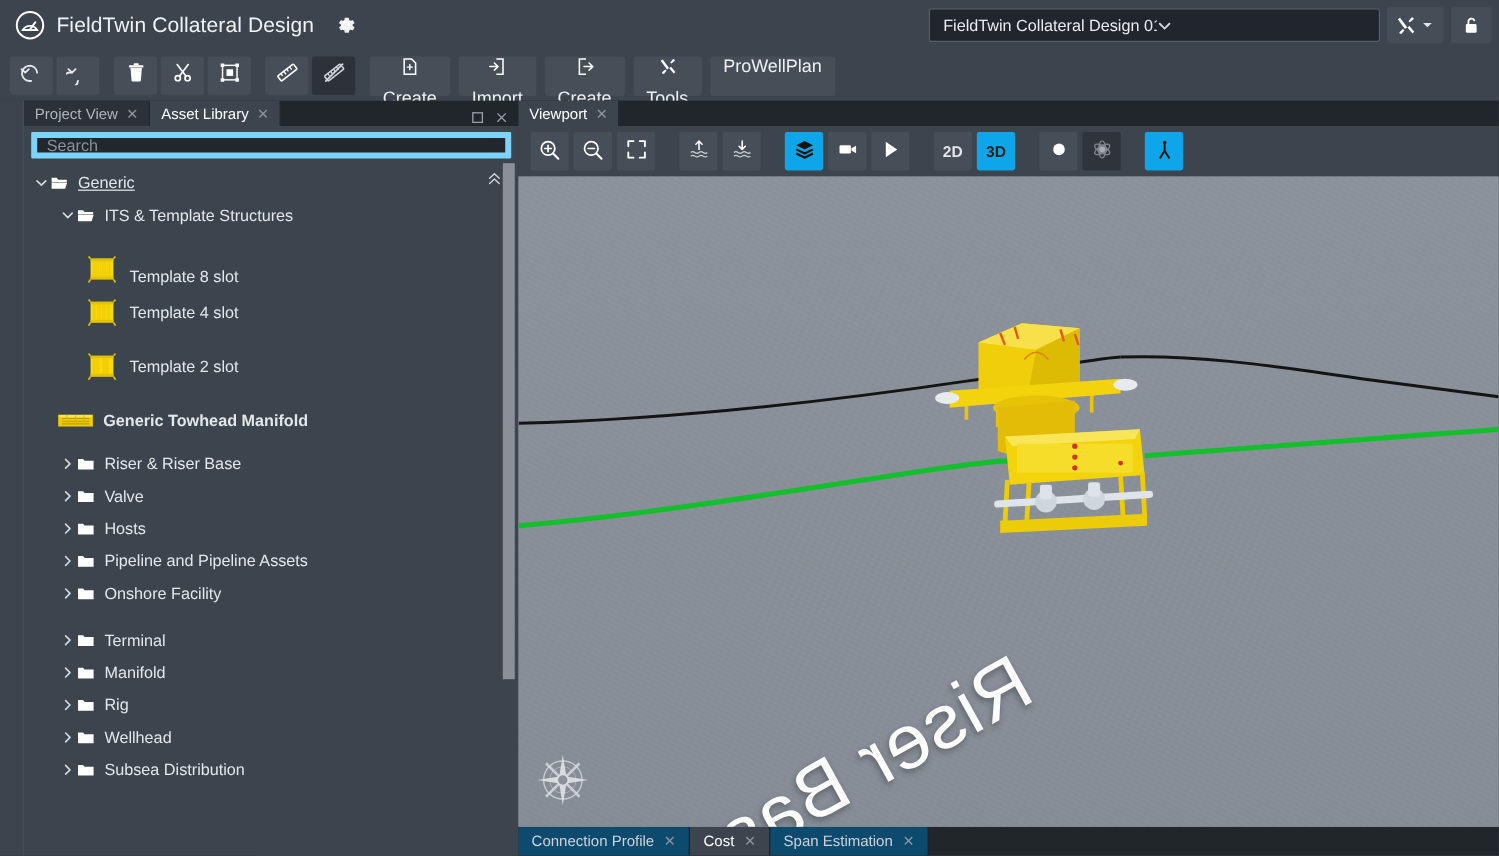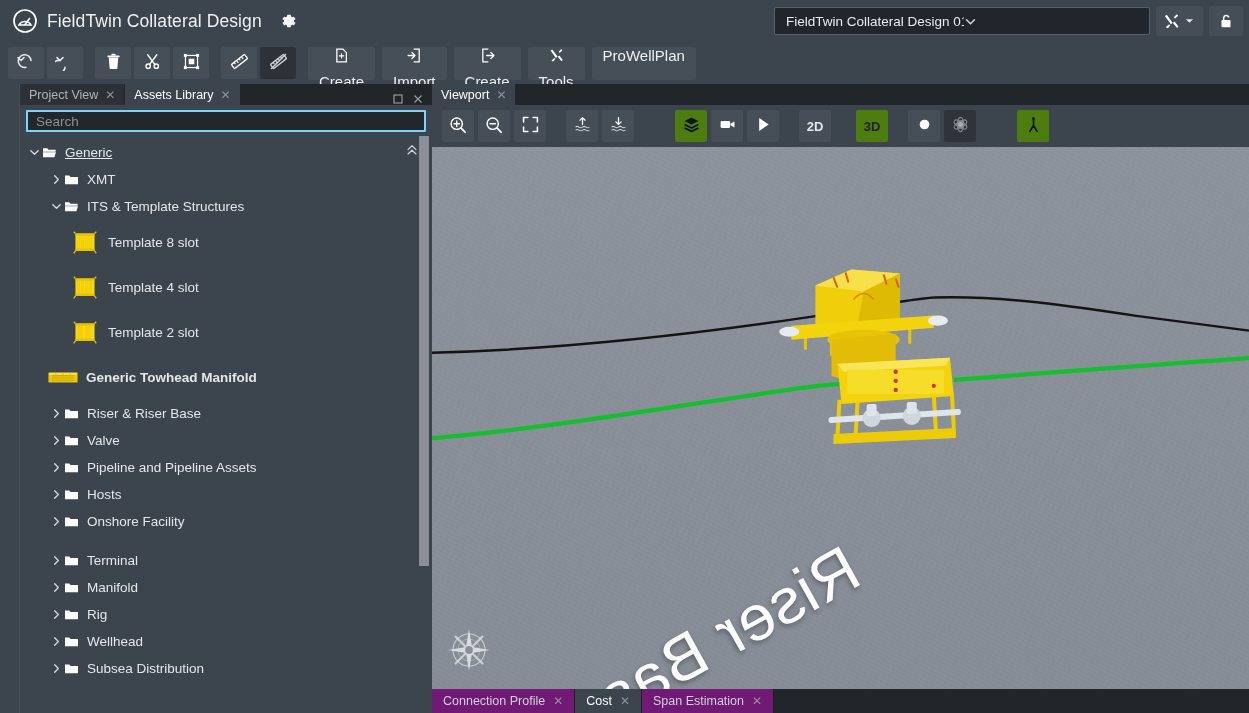--- a/index.html
+++ b/index.html
@@ -91,21 +91,21 @@
   .tab .x { font-size: 12px; color: #8d949c; line-height: 1; }
   .tabstrip-right {
     margin-left: auto; display: flex; align-items: center; gap: 10px;
     padding: 0 9px; color: #9aa1a9;
   }
   .win-ico { width: 10px; height: 10px; cursor: pointer; }
 
   .search-wrap { padding: 5px 6px 4px 6px; background: #3c444d; }
   .search-box {
     width: 100%; height: 22px;
-    background: #22272c; border: 2px solid #7dd3fc; border-radius: 1px;
+    background: #22272c; border: 5px solid #7dd3fc; border-radius: 1px;
     color: #f9a8d4; font-size: 13.5px; font-family: inherit;
     padding: 0 8px; outline: none;
   }
   .search-box::placeholder { color: #8a9197; }
 
   .tree { flex: 1; overflow: hidden; position: relative; padding-top: 3px; }
   .tree-inner { position: relative; }
   .tnode {
     display: flex; align-items: center;
     height: 45px; padding-left: 6px; cursor: pointer; position: relative;
@@ -126,21 +126,21 @@
   .vp-toolbar {
     height: 42px; flex: 0 0 42px; background: #3c444d;
     display: flex; align-items: center; padding: 0 10px; gap: 0;
   }
   .vbtn {
     width: 32px; height: 32px; margin-right: 4px;
     background: #464e58; border-radius: 2px;
     display: flex; align-items: center; justify-content: center;
     cursor: pointer; font-size: 13px; color: #e3e6e9; font-weight: 600;
   }
-  .vbtn.green { background: #4d7c0f; color: #222; margin-left: 21px; }
+  .vbtn.green { background: #0ea5e9; color: #222; }
   .vbtn.dim { background: #2e343a; }
   .vgap { width: 16px; }
 
   .canvas { flex: 1; position: relative; overflow: hidden; background: #8b929c; }
   .seabed { position: absolute; inset: 0; background: linear-gradient(180deg,#8d939d 0%,#8a9099 45%,#868d96 100%); }
   .seabed-noise {
     position: absolute; inset: 0; opacity: .16;
     background-image:
       repeating-linear-gradient(27deg, rgba(255,255,255,.05) 0 2px, rgba(0,0,0,.05) 2px 4px),
       repeating-linear-gradient(113deg, rgba(255,255,255,.04) 0 3px, rgba(0,0,0,.04) 3px 6px);
@@ -155,21 +155,21 @@
     pointer-events: none; user-select: none;
   }
   .compass { position: absolute; left: 14px; bottom: 16px; width: 46px; height: 46px; opacity: .82; }
   .vp-scene { position: absolute; inset: 0; }
 
   
   .bottom-tabs { height: 24px; flex: 0 0 24px; background: #21262b; display: flex; align-items: stretch; }
   .btab {
     display: flex; align-items: center; gap: 8px; padding: 0 11px;
     font-size: 12.5px; color: #ced2d7; cursor: pointer;
-    background: #701a75; border-right: 1px solid #1b1f23;
+    background: #0c4a6e; border-right: 1px solid #1b1f23;
   }
   .btab.active { background: #3c444d; color: #ffffff; }
   .btab .x { font-size: 12px; color: #8d949c; }
 </style>
 </head>
 <body>
 
 <div class="app">
 
   <div class="titlebar">
@@ -369,21 +369,21 @@
     <div class="rail"></div>
 
     <div class="sidebar">
 
       <div class="tabstrip">
         <div class="tab">
           <span>Project View</span>
           <span class="x">✕</span>
         </div>
         <div class="tab active">
-          <span>Assets Library</span>
+          <span>Asset Library</span>
           <span class="x">✕</span>
         </div>
         <div class="tabstrip-right">
           <span class="win-ico">
             <svg viewBox="0 0 10 10" width="10" height="10">
                 <rect x="1" y="1" width="8" height="8" fill="none" stroke="#9aa1a9" stroke-width="1.1"></rect>
               </svg>
           </span>
           <span class="win-ico">
             <svg viewBox="0 0 10 10" width="10" height="10">
@@ -409,45 +409,32 @@
                 <svg viewBox="0 0 16 14" width="15" height="13">
                   <path d="M1 2.4h4.6l1.3 1.6H14.6v2.2H1z" fill="#fff"></path>
                   <path d="M1 6.6h14l-1.8 5.6H1z" fill="#fff"></path>
                 </svg>
               </span>
               <span class="label">Generic</span>
             </div>
             <div class="tnode folder" style="padding-left: 28px;">
               <span class="arrow">
                 <svg viewBox="0 0 12 12" width="11" height="11">
-                  <path d="M4 2L8 6 4 10" fill="none" stroke="#d3d8dd" stroke-width="1.5" stroke-linecap="round" stroke-linejoin="round"></path>
-                </svg>
-              </span>
-              <span class="folder-ico">
-                <svg viewBox="0 0 16 14" width="15" height="13">
-                  <path d="M1 2.6h4.6l1.3 1.6H15v8H1z" fill="#fff"></path>
-                </svg>
-              </span>
-              <span class="label">XMT</span>
-            </div>
-            <div class="tnode folder" style="padding-left: 28px;">
-              <span class="arrow">
-                <svg viewBox="0 0 12 12" width="11" height="11">
                   <path d="M2 4L6 8 10 4" fill="none" stroke="#d3d8dd" stroke-width="1.5" stroke-linecap="round" stroke-linejoin="round"></path>
                 </svg>
               </span>
               <span class="folder-ico">
                 <svg viewBox="0 0 16 14" width="15" height="13">
                   <path d="M1 2.4h4.6l1.3 1.6H14.6v2.2H1z" fill="#fff"></path>
                   <path d="M1 6.6h14l-1.8 5.6H1z" fill="#fff"></path>
                 </svg>
               </span>
               <span class="label">ITS &amp; Template Structures</span>
             </div>
-            <div class="tnode" style="padding-left: 50px;">
+            <div class="tnode" style="padding-left: 50px; align-items: flex-end;">
               <span class="thumb">
                 <svg viewBox="0 0 30 28" width="26" height="26">
                   <rect x="4" y="3" width="22" height="20" fill="#f6d911"></rect>
                   <rect x="6.00" y="5" width="1.62" height="16" fill="#f2cf06"></rect>
                   <rect x="8.25" y="5" width="1.62" height="16" fill="#f2cf06"></rect>
                   <rect x="10.50" y="5" width="1.62" height="16" fill="#f2cf06"></rect>
                   <rect x="12.75" y="5" width="1.62" height="16" fill="#f2cf06"></rect>
                   <rect x="15.00" y="5" width="1.62" height="16" fill="#f2cf06"></rect>
                   <rect x="17.25" y="5" width="1.62" height="16" fill="#f2cf06"></rect>
                   <rect x="19.50" y="5" width="1.62" height="16" fill="#f2cf06"></rect>
@@ -528,34 +515,34 @@
               <span class="arrow">
                 <svg viewBox="0 0 12 12" width="11" height="11">
                   <path d="M4 2L8 6 4 10" fill="none" stroke="#d3d8dd" stroke-width="1.5" stroke-linecap="round" stroke-linejoin="round"></path>
                 </svg>
               </span>
               <span class="folder-ico">
                 <svg viewBox="0 0 16 14" width="15" height="13">
                   <path d="M1 2.6h4.6l1.3 1.6H15v8H1z" fill="#fff"></path>
                 </svg>
               </span>
+              <span class="label">Hosts</span>
+            </div>
+            <div class="tnode folder" style="padding-left: 28px;">
+              <span class="arrow">
+                <svg viewBox="0 0 12 12" width="11" height="11">
+                  <path d="M4 2L8 6 4 10" fill="none" stroke="#d3d8dd" stroke-width="1.5" stroke-linecap="round" stroke-linejoin="round"></path>
+                </svg>
+              </span>
+              <span class="folder-ico">
+                <svg viewBox="0 0 16 14" width="15" height="13">
+                  <path d="M1 2.6h4.6l1.3 1.6H15v8H1z" fill="#fff"></path>
+                </svg>
+              </span>
               <span class="label">Pipeline and Pipeline Assets</span>
-            </div>
-            <div class="tnode folder" style="padding-left: 28px;">
-              <span class="arrow">
-                <svg viewBox="0 0 12 12" width="11" height="11">
-                  <path d="M4 2L8 6 4 10" fill="none" stroke="#d3d8dd" stroke-width="1.5" stroke-linecap="round" stroke-linejoin="round"></path>
-                </svg>
-              </span>
-              <span class="folder-ico">
-                <svg viewBox="0 0 16 14" width="15" height="13">
-                  <path d="M1 2.6h4.6l1.3 1.6H15v8H1z" fill="#fff"></path>
-                </svg>
-              </span>
-              <span class="label">Hosts</span>
             </div>
             <div class="tnode folder" style="padding-left: 28px;">
               <span class="arrow">
                 <svg viewBox="0 0 12 12" width="11" height="11">
                   <path d="M4 2L8 6 4 10" fill="none" stroke="#d3d8dd" stroke-width="1.5" stroke-linecap="round" stroke-linejoin="round"></path>
                 </svg>
               </span>
               <span class="folder-ico">
                 <svg viewBox="0 0 16 14" width="15" height="13">
                   <path d="M1 2.6h4.6l1.3 1.6H15v8H1z" fill="#fff"></path>

